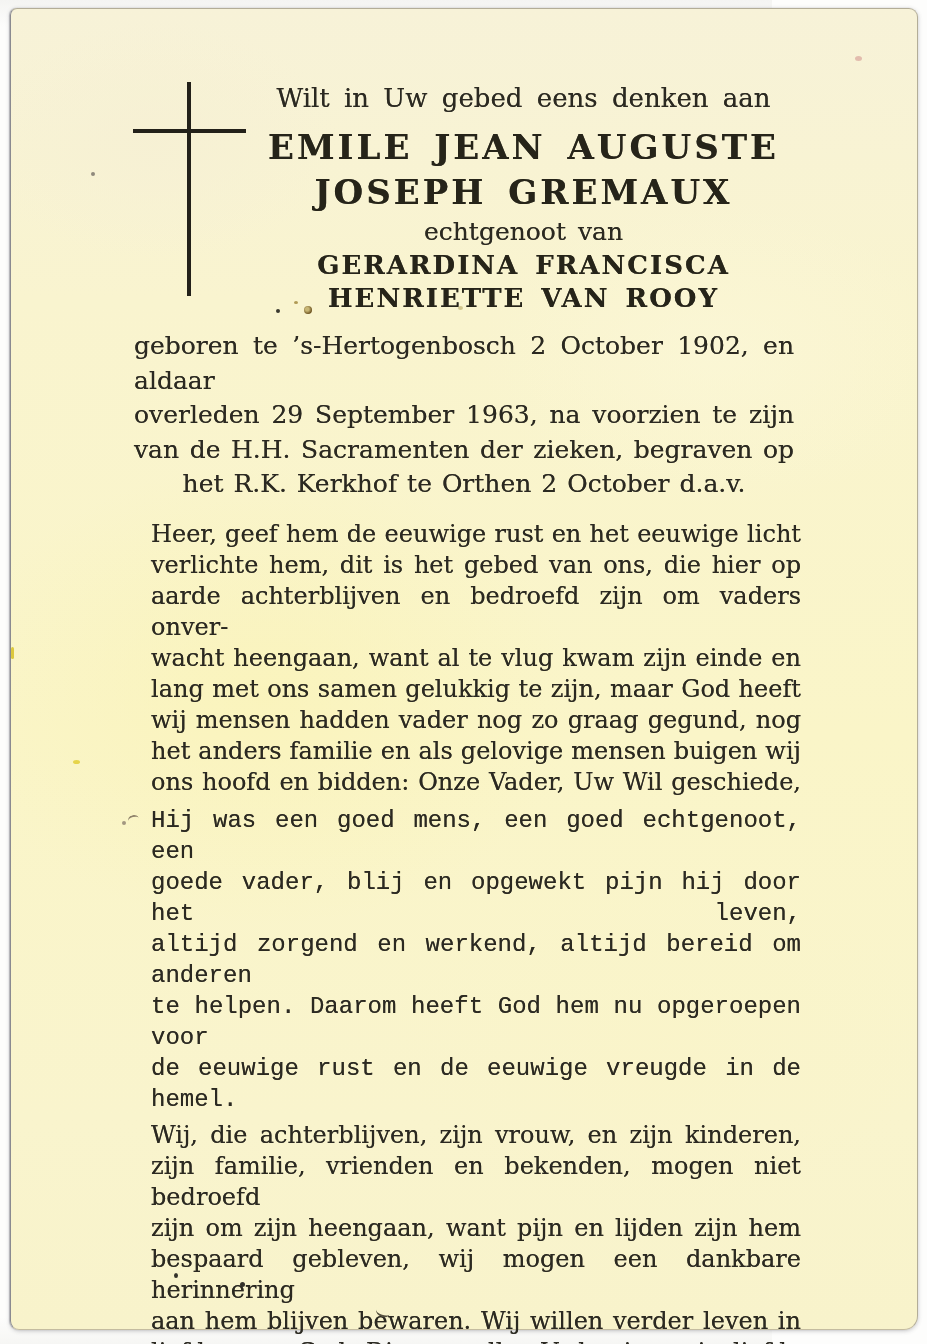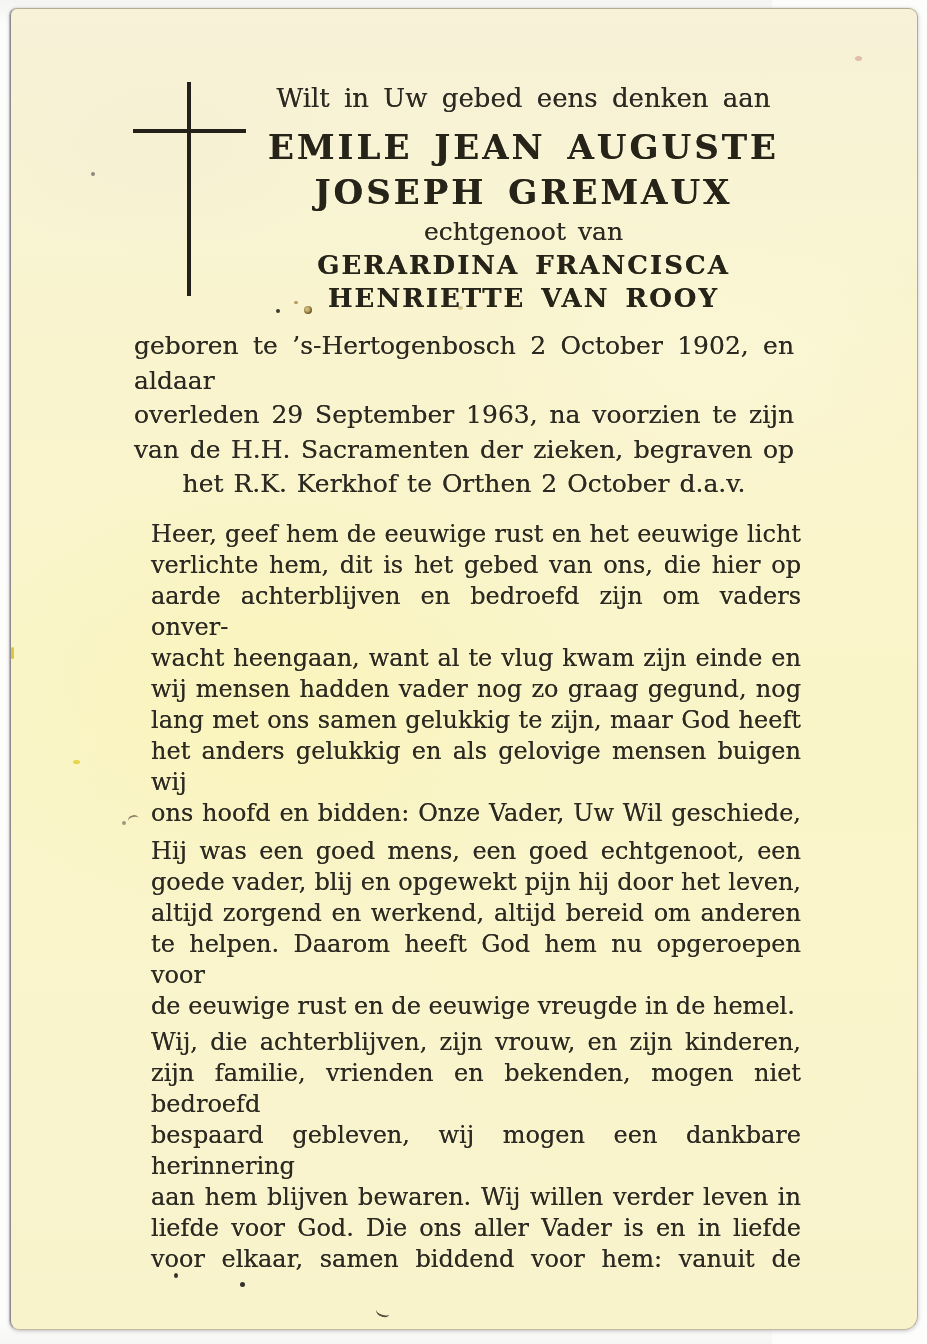--- a/index.html
+++ b/index.html
@@ -74,21 +74,21 @@
     word-spacing: 2px;
   }
 
   
   .prayer {
     position: absolute;
     left: 140px; top: 510px; width: 650px;
     font-size: 24px; line-height: 31px;
   }
   .para1 { margin: 0 0 7px 0; }
-  .para2 { margin: 0 0 5px 0; }
+  .para2 { margin: 0 0 5px 0; font-family: Liberation Mono, monospace; }
   .para3 { margin: 0; }
 
   .jline { text-align: justify; text-align-last: justify; }
   .jline.last-left   { text-align-last: left; }
   .jline.last-center { text-align-last: center; }
 
   .closing {
     position: absolute;
     left: 140px; top: 1220px; width: 650px;
     font-size: 25px; line-height: 30px;
@@ -137,35 +137,36 @@
         <div class="jline">van de H.H. Sacramenten der zieken, begraven op</div>
         <div class="jline last-center">het R.K. Kerkhof te Orthen 2 October d.a.v.</div>
       </div>
 
     <div class="prayer">
       <div class="para1">
           <div class="jline">Heer, geef hem de eeuwige rust en het eeuwige licht</div>
           <div class="jline">verlichte hem, dit is het gebed van ons, die hier op</div>
           <div class="jline">aarde achterblijven en bedroefd zijn om vaders onver-</div>
           <div class="jline">wacht heengaan, want al te vlug kwam zijn einde en</div>
+          <div class="jline">lang met ons samen gelukkig te zijn, maar God heeft</div>
           <div class="jline">wij mensen hadden vader nog zo graag gegund, nog</div>
-          <div class="jline">lang met ons samen gelukkig te zijn, maar God heeft</div>
-          <div class="jline">het anders gelukkig en als gelovige mensen buigen wij</div>
+          <div class="jline">het anders familie en als gelovige mensen buigen wij</div>
           <div class="jline">ons hoofd en bidden: Onze Vader, Uw Wil geschiede,</div>
         </div>
       <div class="para2">
           <div class="jline">Hij was een goed mens, een goed echtgenoot, een</div>
           <div class="jline">goede vader, blij en opgewekt pijn hij door het leven,</div>
           <div class="jline">altijd zorgend en werkend, altijd bereid om anderen</div>
           <div class="jline">te helpen. Daarom heeft God hem nu opgeroepen voor</div>
           <div class="jline last-left">de eeuwige rust en de eeuwige vreugde in de hemel.</div>
         </div>
       <div class="para3">
           <div class="jline">Wij, die achterblijven, zijn vrouw, en zijn kinderen,</div>
           <div class="jline">zijn familie, vrienden en bekenden, mogen niet bedroefd</div>
+          <div class="jline">zijn om zijn heengaan, want pijn en lijden zijn hem</div>
           <div class="jline">bespaard gebleven, wij mogen een dankbare herinnering</div>
           <div class="jline">aan hem blijven bewaren. Wij willen verder leven in</div>
           <div class="jline">liefde voor God. Die ons aller Vader is en in liefde</div>
           <div class="jline">voor elkaar, samen biddend voor hem: vanuit de</div>
         </div>
     </div>
 
 
     <div class="speck sp-a"></div>
     <div class="speck sp-b"></div>

